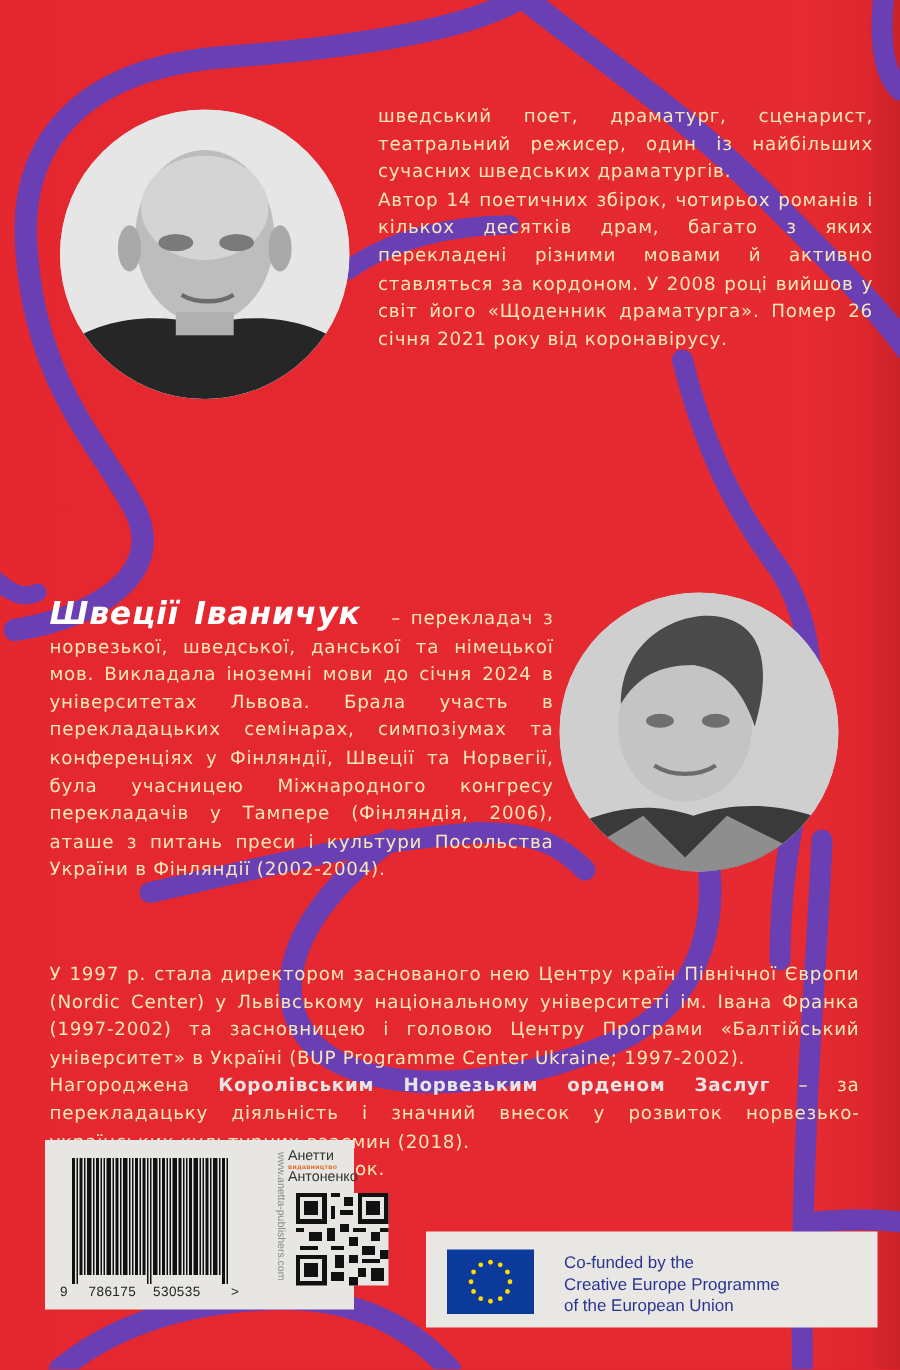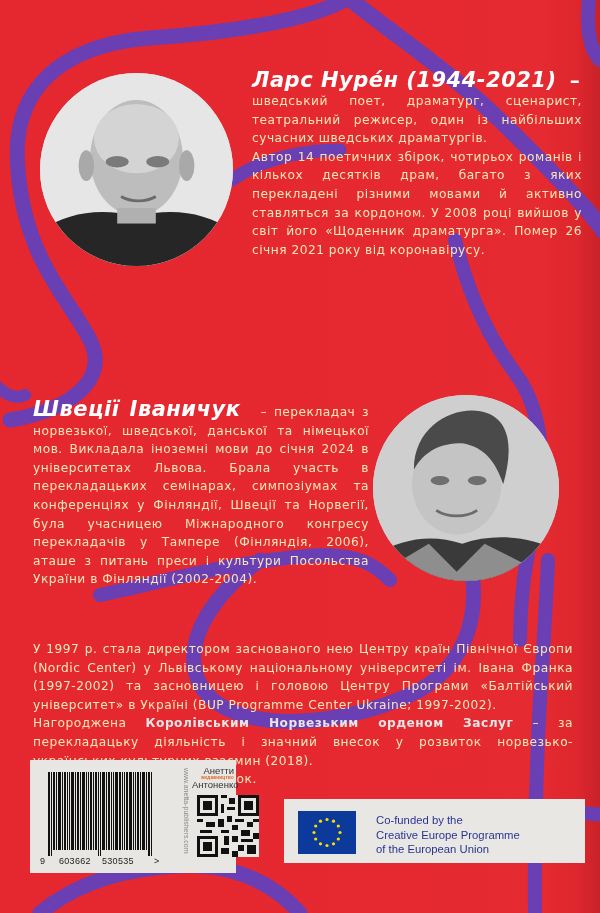--- a/index.html
+++ b/index.html
@@ -23,26 +23,26 @@
   .txt b { font-weight:bold; color:#e5e5e5; }
   .barcode-box { position:absolute; left:30px; top:760px; width:206px; height:113px; background:#e8e6e2; }
   .bars { position:absolute; left:18px; top:12px; width:122px; height:84px; display:flex; align-items:flex-start; }
   .bars span { display:block; background:#111; height:78px; margin-right:1px; }
   .isbn { position:absolute; left:10px; top:96px; font-family:"Liberation Sans", sans-serif; font-size:9px; color:#222; letter-spacing:0.3px; }
   .isbn .g1 { position:absolute; left:0; }
   .isbn .g2 { position:absolute; left:19px; }
   .isbn .g3 { position:absolute; left:62px;text-align:center; }
   .isbn .g4 { position:absolute; left:114px; }
   .url-vert { position:absolute; left:148px; top:8px; width:12px; height:100px; writing-mode:vertical-rl; font-family:"Liberation Sans", sans-serif; font-size:7px; color:#888; }
-  .pub-logo { position:absolute; left:162px; top:6px; width:42px; font-family:"Liberation Sans", sans-serif; color:#333; text-align:right; line-height:9px; }
+  .pub-logo { position:absolute; left:162px; top:6px; width:42px; font-family:"Liberation Sans", sans-serif; color:#333; text-align:left; line-height:9px; }
   .pub-logo .l1 { font-size:9.5px; display:block; }
   .pub-logo .l2 { font-size:4.5px; color:#e2621b; font-weight:bold; display:block; letter-spacing:0.3px; line-height:5px; }
   .pub-logo .l3 { font-size:9.5px; display:block; }
   .qr { position:absolute; left:167px; top:35px; width:62px; height:62px; }
-  .eu-box { position:absolute; left:284px; top:799px; width:301px; height:64px; background:#e9e7e3; }
+  .eu-box { position:absolute; left:284px; top:821px; width:301px; height:64px; background:#e9e7e3; }
   .eu-flag { position:absolute; left:14px; top:12px; width:58px; height:43px; background:#0b3a9b; }
   .eu-text { position:absolute; left:92px; top:14px; font-family:"Liberation Sans", sans-serif; font-size:11.3px; line-height:14.5px; color:#2a3591; }
 </style>
 </head>
 <body>
 
 <div class="cover"></div>
 <div class="spine-shade"></div>
 
 <svg class="ribbons" viewBox="0 0 600 913">
@@ -94,24 +94,20 @@
     <path d="M10 92 L30 80 L45 95 L60 80 L80 90 L70 100 L20 100 Z" fill="#8e8e8e"></path>
     <ellipse cx="45" cy="48" rx="24" ry="27" fill="#c4c4c4"></ellipse>
     <path d="M22 40 C 22 14, 48 4, 62 10 C 76 16, 74 34, 70 48 C 66 36, 60 28, 48 26 C 36 26, 28 30, 22 40 Z" fill="#4a4a4a"></path>
     <ellipse cx="36" cy="46" rx="5" ry="2.5" fill="#6f6f6f"></ellipse>
     <ellipse cx="56" cy="46" rx="5" ry="2.5" fill="#6f6f6f"></ellipse>
     <path d="M34 62 C 40 66, 50 66, 56 62" stroke="#6b6b6b" stroke-width="1.5" fill="none"></path>
   </svg>
 </div>
 
 <div class="block1">
-  <div class="head">
-    <span class="name">Ларс Нуре́н (1944-2021)</span>
-    <span class="dash">–</span>
-  </div>
   <div class="txt">
     <p>шведський поет, драматург, сценарист, театральний режисер, один із найбільших сучасних шведських драматургів.</p>
     <p>Автор 14 поетичних збірок, чотирьох романів і кількох десятків драм, багато з яких перекладені різними мовами й активно ставляться за кордоном. У 2008 році вийшов у світ його «Щоденник драматурга». Помер 26 січня 2021 року від коронавірусу.</p>
   </div>
 </div>
 
 <div class="block2 txt">
   <p>
     <span class="name">Швеції Іваничук</span>
     &nbsp;&nbsp;<span>– перекладач з норвезької, шведської, данської та німецької мов. Викладала іноземні мови до січня 2024 в університетах Львова. Брала участь в перекладацьких семінарах, симпозіумах та конференціях у Фінляндії, Швеції та Норвегії, була учасницею Міжнародного конгресу перекладачів у Тампере (Фінляндія, 2006), аташе з питань преси і культури Посольства України в Фінляндії (2002-2004).</span>
@@ -162,21 +158,21 @@
       <span style="width:1px"></span>
       <span style="width:2px"></span>
       <span style="width:1px"></span>
       <span style="width:3px"></span>
       <span style="width:1px"></span>
       <span style="width:2px;height:84px"></span>
       <span style="width:1px;height:84px"></span>
   </div>
   <div class="isbn">
     <span class="g1">9</span>
-    <span class="g2">603662</span>
+    <span class="g2">786175</span>
     <span class="g3">530535</span>
     <span class="g4">&gt;</span>
   </div>
   <div class="url-vert">www.anetta-publishers.com</div>
   <div class="pub-logo">
     <span class="l1">Анетти</span>
     <span class="l2">видавництво</span>
     <span class="l3">Антоненко</span>
   </div>
   <svg class="qr" viewBox="0 0 21 21" shape-rendering="crispEdges">

